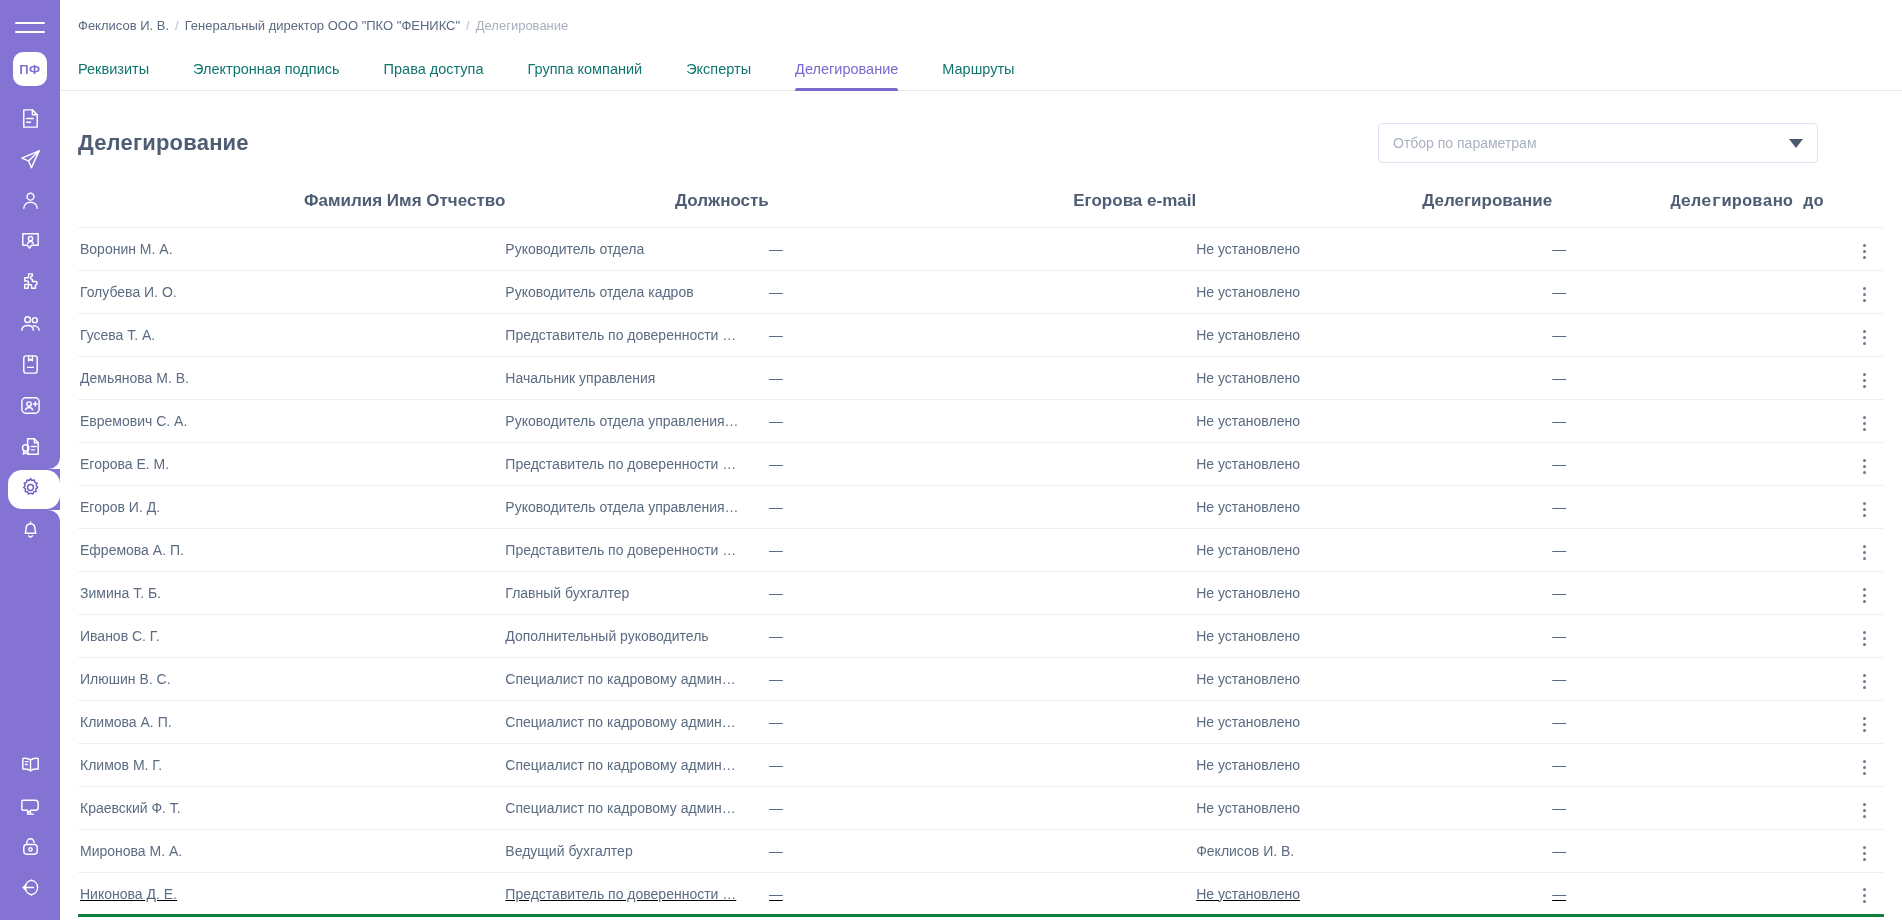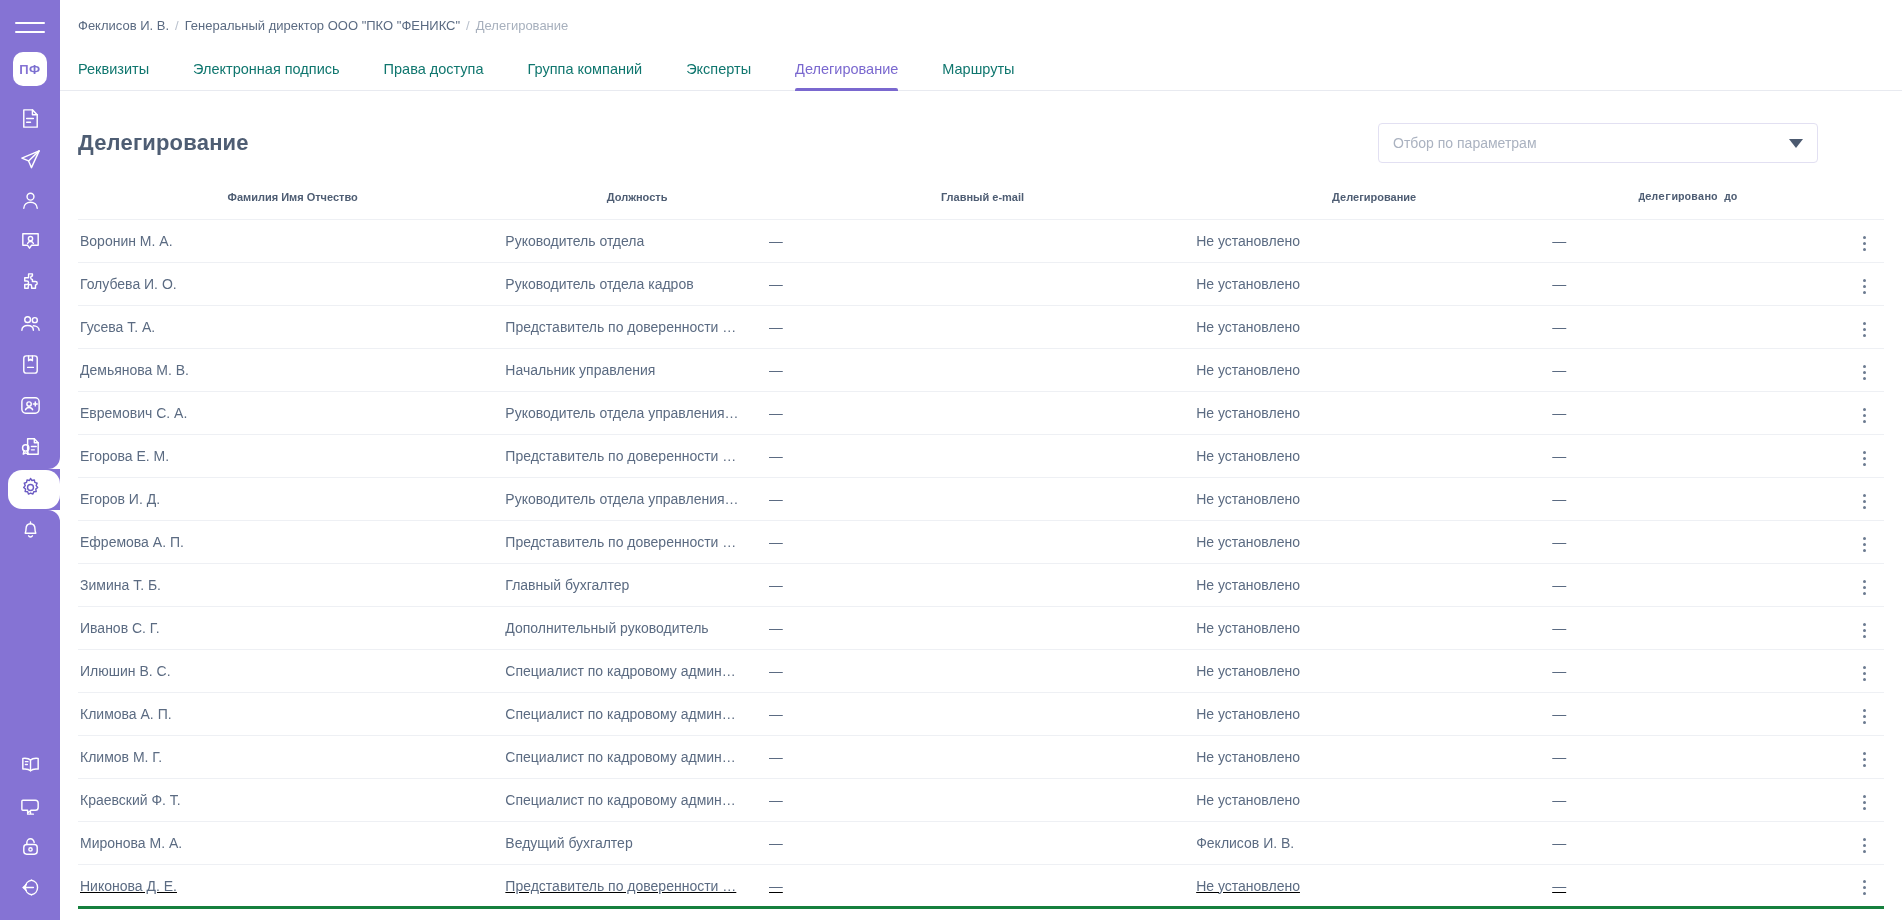--- a/index.html
+++ b/index.html
@@ -107,21 +107,21 @@
     display: flex; align-items: center; justify-content: space-between;
     padding: 0 14px; cursor: pointer; background: #fff;
   }
   .filter-select .ph { font-size: 14px; color: #aab2c0; }
   .filter-select .caret { width: 0; height: 0; border-left: 7px solid transparent; border-right: 7px solid transparent; border-top: 9px solid #4c5a70; }
 
   
   .table-wrap { margin-top: 28px; padding: 0 18px 0 18px; }
   table { width: 100%; border-collapse: collapse; table-layout: fixed; }
   thead th {
-    text-align: center; font-size: 11px; font-weight: 700; color: #4e5d73;
+    text-align: right; font-size: 17px; font-weight: 700; color: #4e5d73;
     padding: 0 0 16px 0;
   }
   thead th.c-name { width: 425px; padding-left: 2px; }
   thead th.c-pos  { width: 262px; }
   thead th.c-mail { width: 425px; }
   thead th.c-del  { width: 354px; }
   thead th.c-until{ width: 270px; font-family: Liberation Mono, monospace; }
   thead th.c-menu { width: 60px; }
 
   tbody tr { border-top: 1px solid #eef0f4; height: 43px; }
@@ -337,21 +337,21 @@
         <span class="caret"></span>
       </div>
     </div>
 
     <div class="table-wrap">
       <table>
         <thead>
           <tr>
             <th class="c-name">Фамилия Имя Отчество</th>
             <th class="c-pos">Должность</th>
-            <th class="c-mail">Главный e-mail</th>
+            <th class="c-mail">Егорова e-mail</th>
             <th class="c-del">Делегирование</th>
             <th class="c-until">Делегировано до</th>
             <th class="c-menu"></th>
           </tr>
         </thead>
         <tbody id="tbody">
             <tr>
               <td class="c-name">Воронин М. А.</td>
               <td class="c-pos">Руководитель отдела</td>
               <td class="c-mail">—</td>

